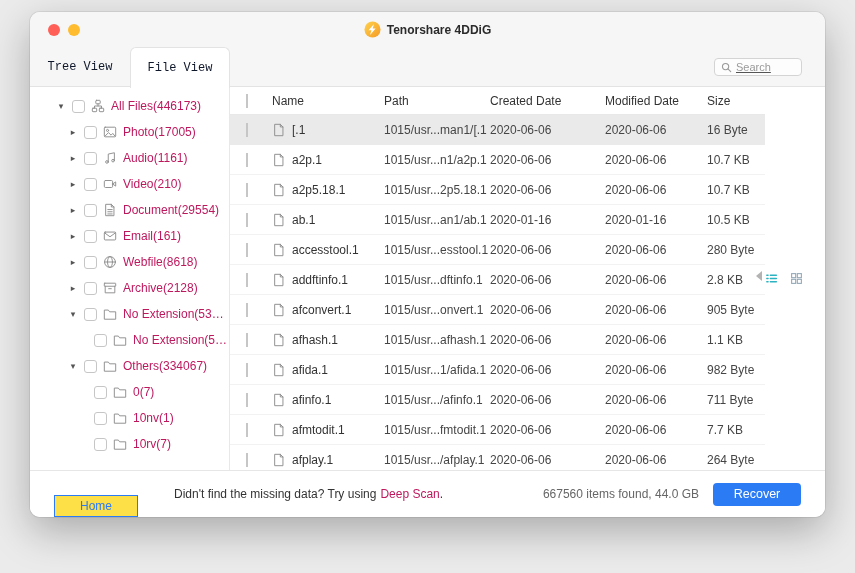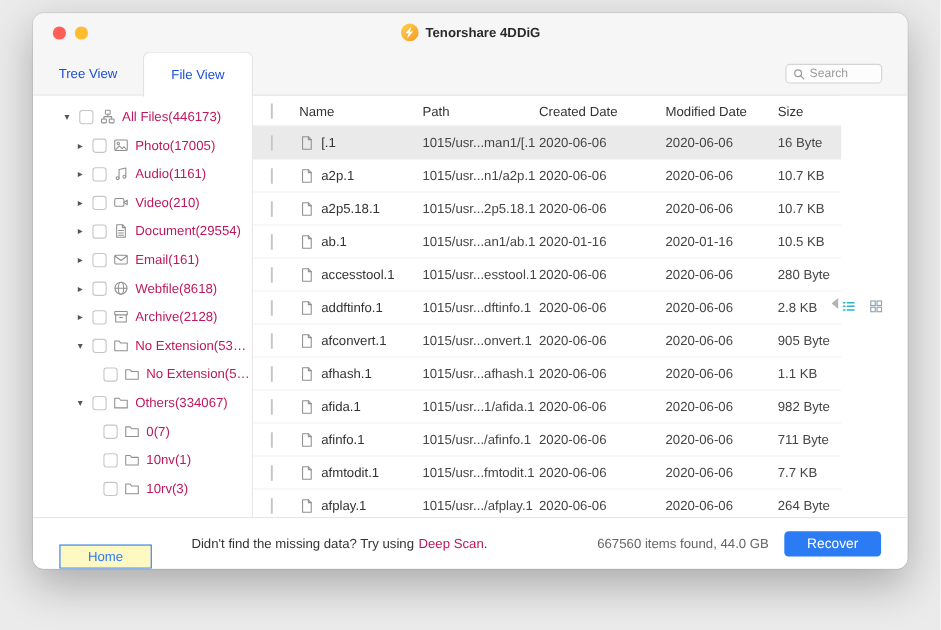--- a/index.html
+++ b/index.html
@@ -19,32 +19,32 @@
   
   .win-header { height:75px; background:#f6f6f6; border-bottom:1px solid #e3e3e3; flex:0 0 auto; }
   .titlebar { height:35px; position:relative; display:flex; align-items:center; justify-content:center; }
   .traffic { position:absolute; left:18px; top:12px; display:flex; gap:8px; }
   .tl { width:12px; height:12px; border-radius:50%; }
   .tl.red { background:#ff5f57; }
   .tl.yellow { background:#febc2e; }
   .apptitle { display:flex; align-items:center; gap:6px; font-size:12px; font-weight:600; color:#2b2b2b; }
   .logo { width:17px; height:17px; display:inline-flex; }
   .tabstrip { height:40px; display:flex; align-items:stretch; }
-  .tab { width:100px; display:flex; align-items:center; justify-content:center; font-size:12px; color:#1d4ed8; }
+  .tab { width:100px; display:flex; align-items:center; justify-content:center; font-size:12px; color:#0f172a;font-family:Liberation Mono, monospace; }
   .tab.active {
     background:#fff; border:1px solid #e3e3e3; border-bottom:none;
     border-radius:6px 6px 0 0; margin-bottom:-1px; position:relative; z-index:2;
   }
   .searchbox {
     margin-left:auto; align-self:center; margin-right:23px;
     width:88px; height:18px; background:#fdfdfd; border:1px solid #d4d4d4; border-radius:4px;
     display:flex; align-items:center; gap:4px; padding:0 6px;
   }
   .searchbox svg { flex:0 0 auto; }
-  .searchbox input { border:none; outline:none; background:transparent; width:100%; font-size:11px; color:#555; font-family:"Liberation Sans", sans-serif; }
+  .searchbox input { border:none; outline:none; background:transparent; width:100%; font-size:11px; color:#555; font-family:"Liberation Sans", sans-serif;text-decoration:underline; }
   .searchbox input::placeholder { color:#9a9a9a; }
   
   .content { flex:1 1 auto; display:flex; min-height:0; }
   .sidebar { width:200px; flex:0 0 auto; border-right:1px solid #e8e8e8; padding-top:6px; overflow:hidden; background:#fff; }
   .titem { height:26px; display:flex; align-items:center; gap:6px; position:relative; white-space:nowrap; }
   .titem.lvl0 { padding-left:26px; }
   .titem.lvl1 { padding-left:38px; }
   .titem.lvl2 { padding-left:64px; }
   .titem.selected { background:#ececec; }
   .titem.selected::before { content:""; position:absolute; left:0; top:0; width:3px; height:100%; background:#2b7bf5; }
@@ -70,21 +70,21 @@
   .panel-arrow {
     position:absolute; right:3px; top:184px; width:0; height:0;
     border-top:5px solid transparent; border-bottom:5px solid transparent; border-right:6px solid #b3b3b3;
   }
   .statusstrip { flex:0 0 20px; display:flex; align-items:center; justify-content:flex-end; gap:12px; padding-right:22px; background:#fff; }
   .vicon { width:13px; height:13px; display:inline-flex; }
   .vicon svg { width:13px; height:13px; }
   
   .footer { flex:0 0 35px; border-top:1px solid #e6e6e6; display:flex; align-items:center; padding:0 24px; background:#fff; }
   .btn-home {
-    width:84px; height:22px; border:1px solid #2b7bf5; border-radius:0; background:#fef9c3;
+    width:84px; height:22px; border:1px solid #2b7bf5; border-radius:0; background:#fde047;
     color:#2b7bf5; font-size:12px; display:flex; align-items:center; justify-content:center; margin-right:36px;margin-top:24px;
   }
   .hint { font-size:12px; color:#333; }
   .hint .link { color:#be185d; margin-left:4px; }
   .count { margin-left:auto; font-size:12px; color:#666; margin-right:14px; }
   .btn-recover {
     width:88px; height:23px; background:#2b7bf5; border-radius:4px; color:#fff; font-size:12.5px;
     display:flex; align-items:center; justify-content:center;
   }
 </style>
@@ -270,21 +270,21 @@
           </span>
           <span class="lbl">10nv(1)</span>
         </div>
         <div class="titem lvl2">
           <span class="cbx"></span>
           <span class="icon">
             <svg viewBox="0 0 16 16">
               <path d="M1.5 13.5v-10h4.6l1.5 2h6.9v8z"></path>
             </svg>
           </span>
-          <span class="lbl">10rv(3)</span>
+          <span class="lbl">10rv(7)</span>
         </div>
       </div>
 
     <div class="main">
       <div class="tablewrap">
         <div class="thead">
           <div class="cell"><span class="cbx"></span></div>
           <div class="cell c-namehead">Name</div>
           <div class="cell hsep">Path</div>
           <div class="cell hsep">Created Date</div>

